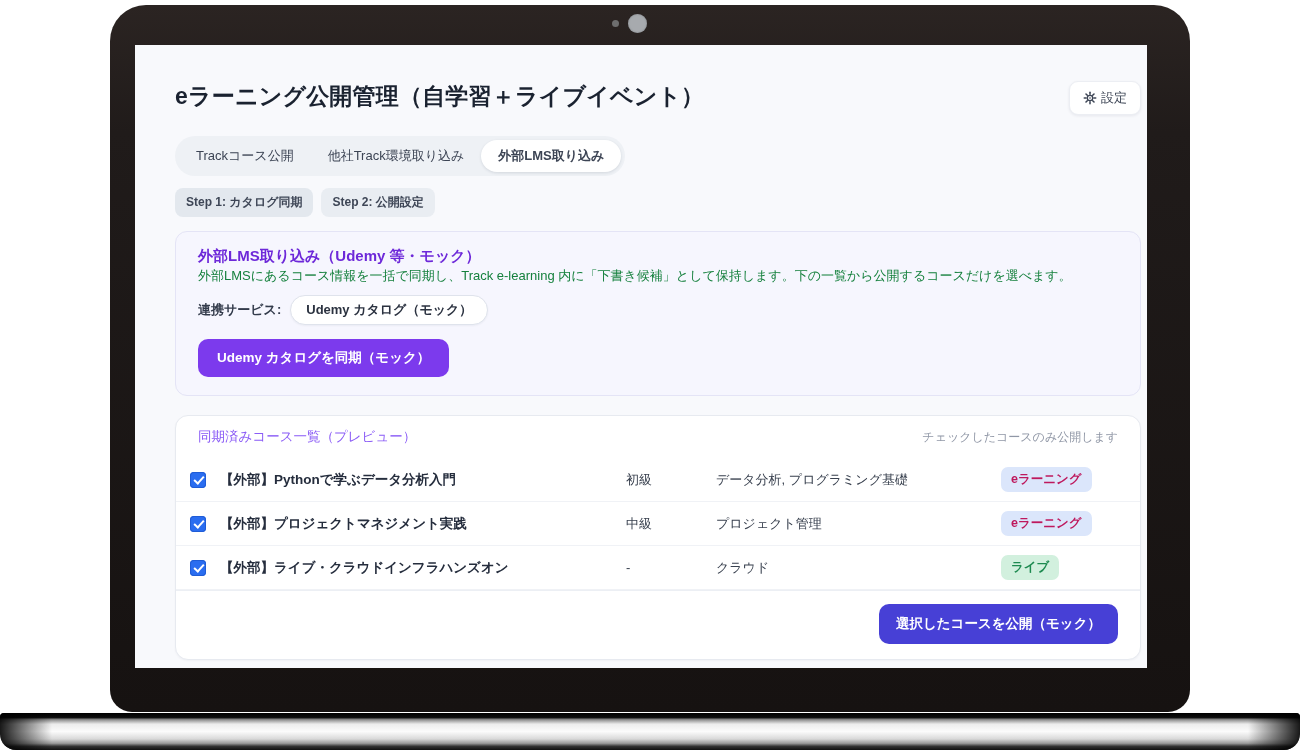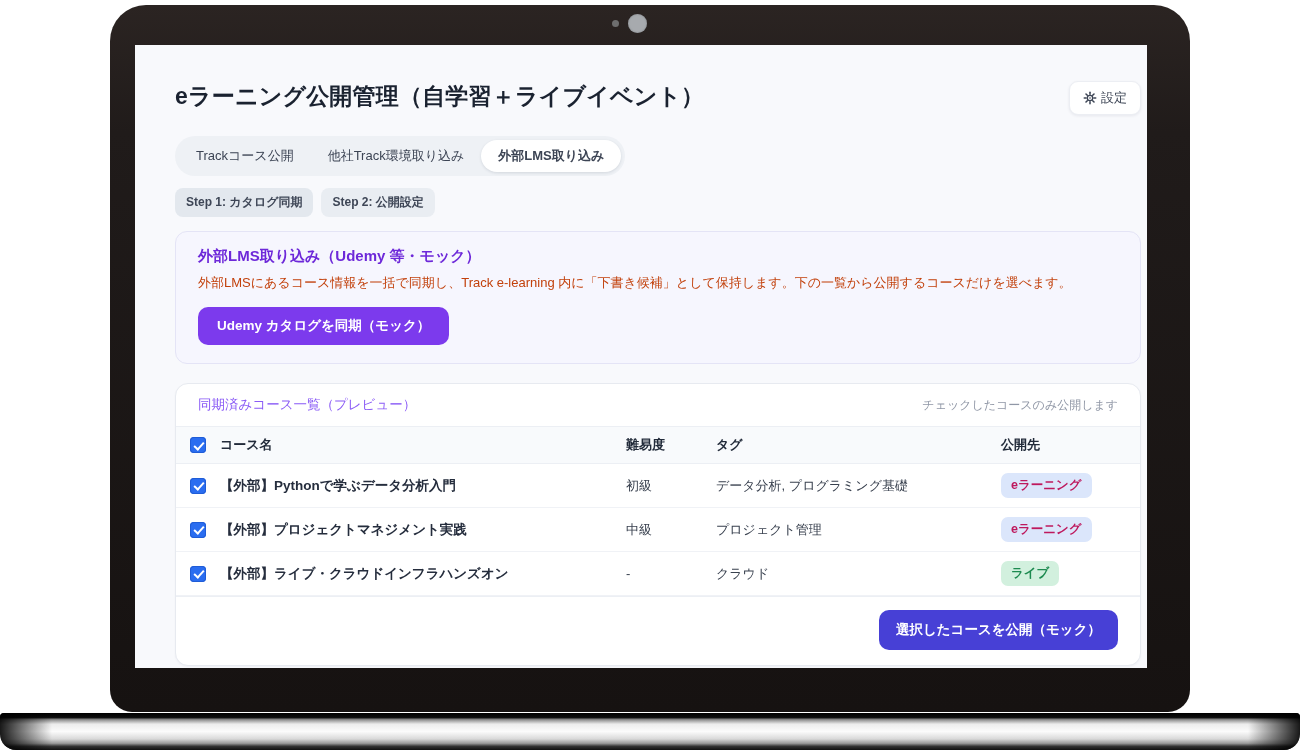--- a/index.html
+++ b/index.html
@@ -49,21 +49,21 @@
 
   .steps { display:flex; gap:8px; margin-top:12px; }
   .step-pill { font-size:12px; font-weight:bold; color:#3e4656; background:#e3e8ee; border-radius:8px; padding:6px 11px; white-space:nowrap; }
   .step-pill.secondary { background:#e9edf2; }
 
   .panel {
     margin-top:14px; background:#f6f6fe; border:1px solid #e4e4f6; border-radius:12px;
     padding:15px 22px 18px 22px;
   }
   .panel-title { font-size:15px; font-weight:bold; color:#6d28d9; }
-  .panel-desc { margin-top:7px; font-size:13px; line-height:20px; color:#c2410c; }
+  .panel-desc { font-size:13px; line-height:20px; color:#15803d; }
   .service-row { display:flex; align-items:center; margin-top:9px; }
   .service-label { font-size:13px; color:#333b4b; font-weight:bold; }
   .service-pill {
     margin-left:9px; background:#ffffff; border:1px solid #dfe3ec; border-radius:999px;
     padding:5px 15px; font-size:13px; font-weight:bold; color:#2b3240;
     box-shadow:0 1px 2px rgba(20,30,60,.05);
   }
   .sync-btn {
     margin-top:14px; display:inline-block; background:#7c3aed; color:#ffffff;
     font-size:13.5px; font-weight:bold; border:none; border-radius:10px; padding:10px 19px; cursor:pointer;
@@ -151,36 +151,33 @@
         </div>
 
         <div class="steps">
           <div class="step-pill">Step 1: カタログ同期</div>
           <div class="step-pill secondary">Step 2: 公開設定</div>
         </div>
 
         <div class="panel">
           <div class="panel-title">外部LMS取り込み（Udemy 等・モック）</div>
           <div class="panel-desc">外部LMSにあるコース情報を一括で同期し、Track e-learning 内に「下書き候補」として保持します。下の一覧から公開するコースだけを選べます。</div>
+          <div class="service-row">
+            <span class="service-label">連携サービス:</span>
+            <span class="service-pill">Udemy カタログ（モック）</span>
+          </div>
           <button class="sync-btn">Udemy カタログを同期（モック）</button>
         </div>
 
         <div class="card">
           <div class="card-header">
             <div class="card-title">同期済みコース一覧（プレビュー）</div>
             <div class="card-note">チェックしたコースのみ公開します</div>
           </div>
 
-          <div class="t-row t-head">
-            <div class="checkbox"></div>
-            <div class="cell">コース名</div>
-            <div class="cell">難易度</div>
-            <div class="cell">タグ</div>
-            <div class="cell">公開先</div>
-          </div>
 
           <div class="t-body">
             <div class="t-row">
               <div class="checkbox"></div>
               <div class="cell-name">【外部】Pythonで学ぶデータ分析入門</div>
               <div class="cell-text">初級</div>
               <div class="cell-text">データ分析, プログラミング基礎</div>
               <div><span class="badge" data-type="elearning">eラーニング</span></div>
             </div>
             <div class="t-row">

